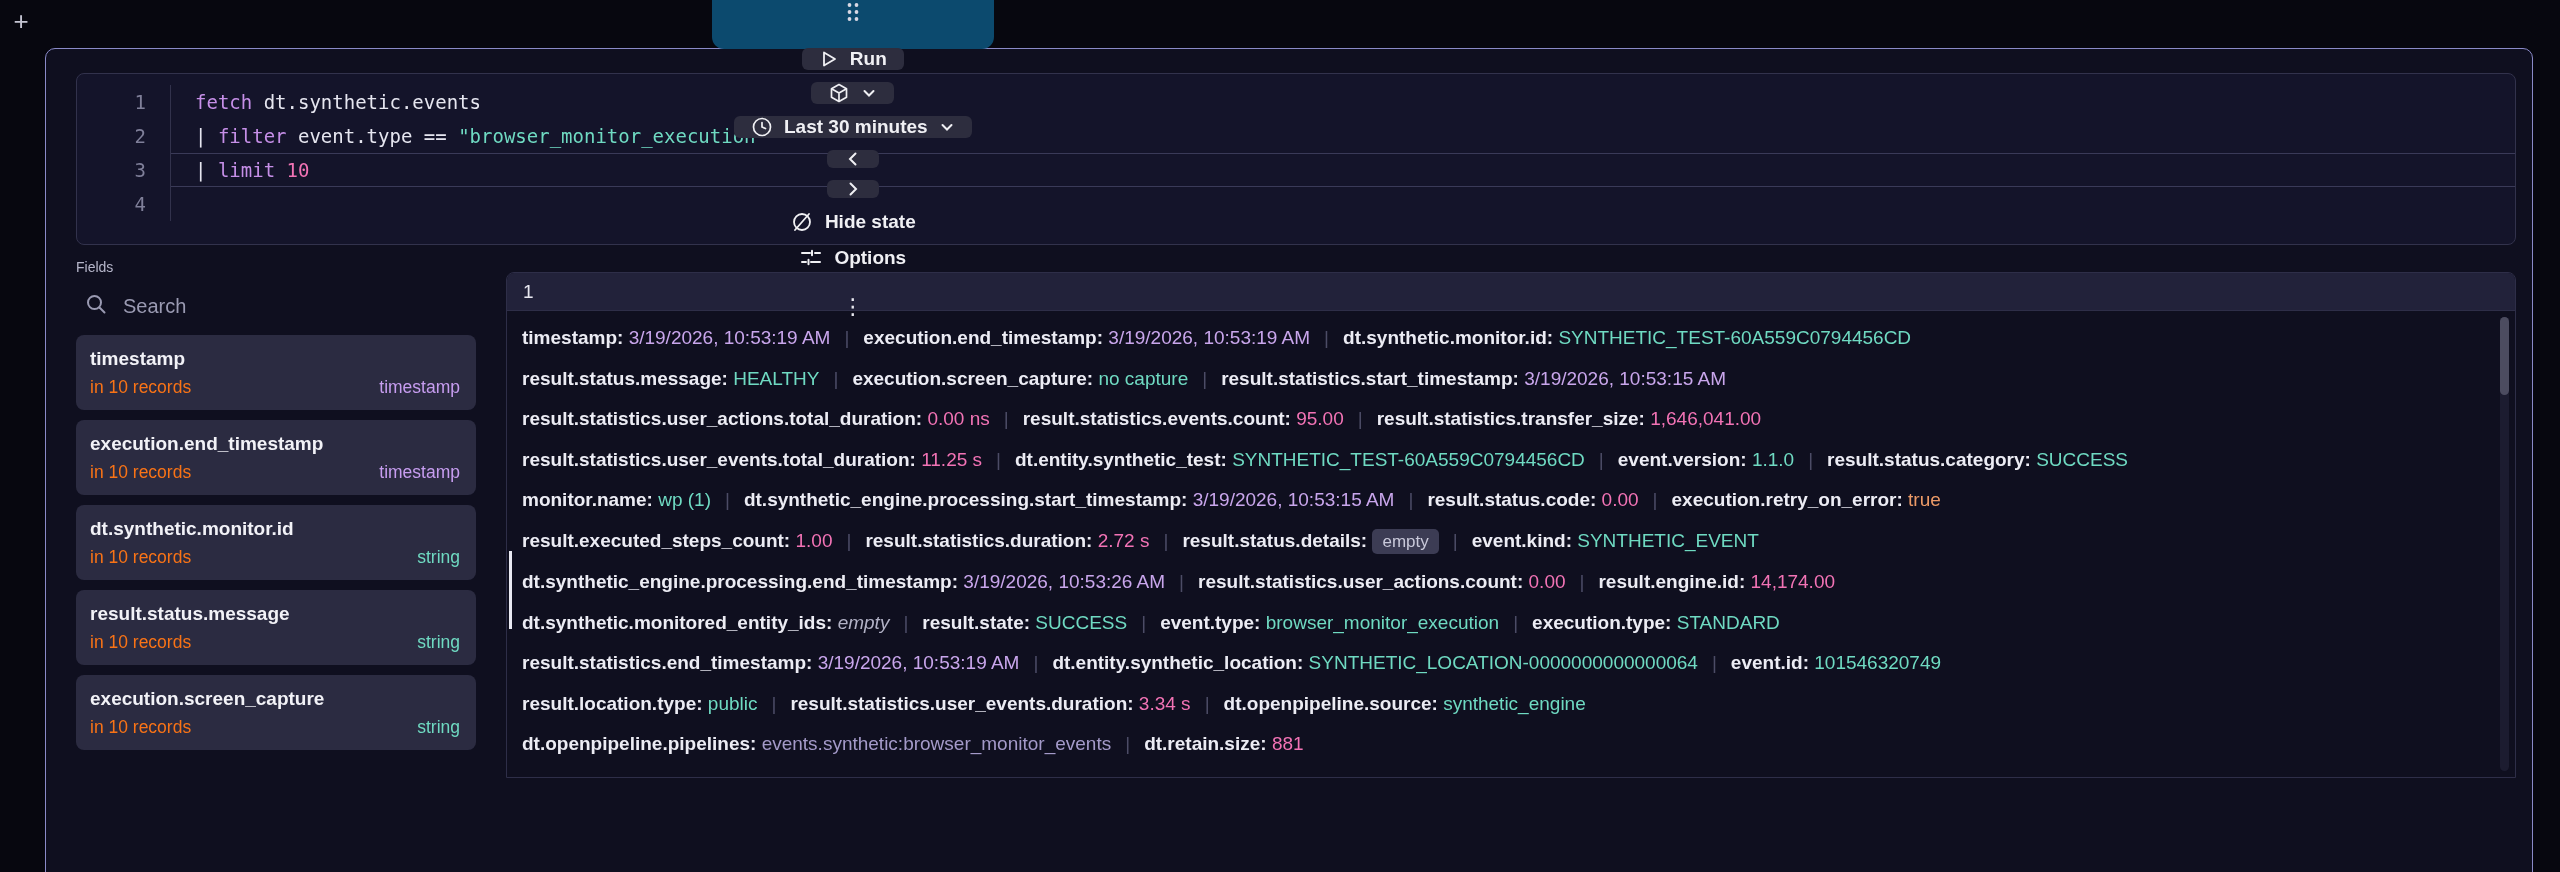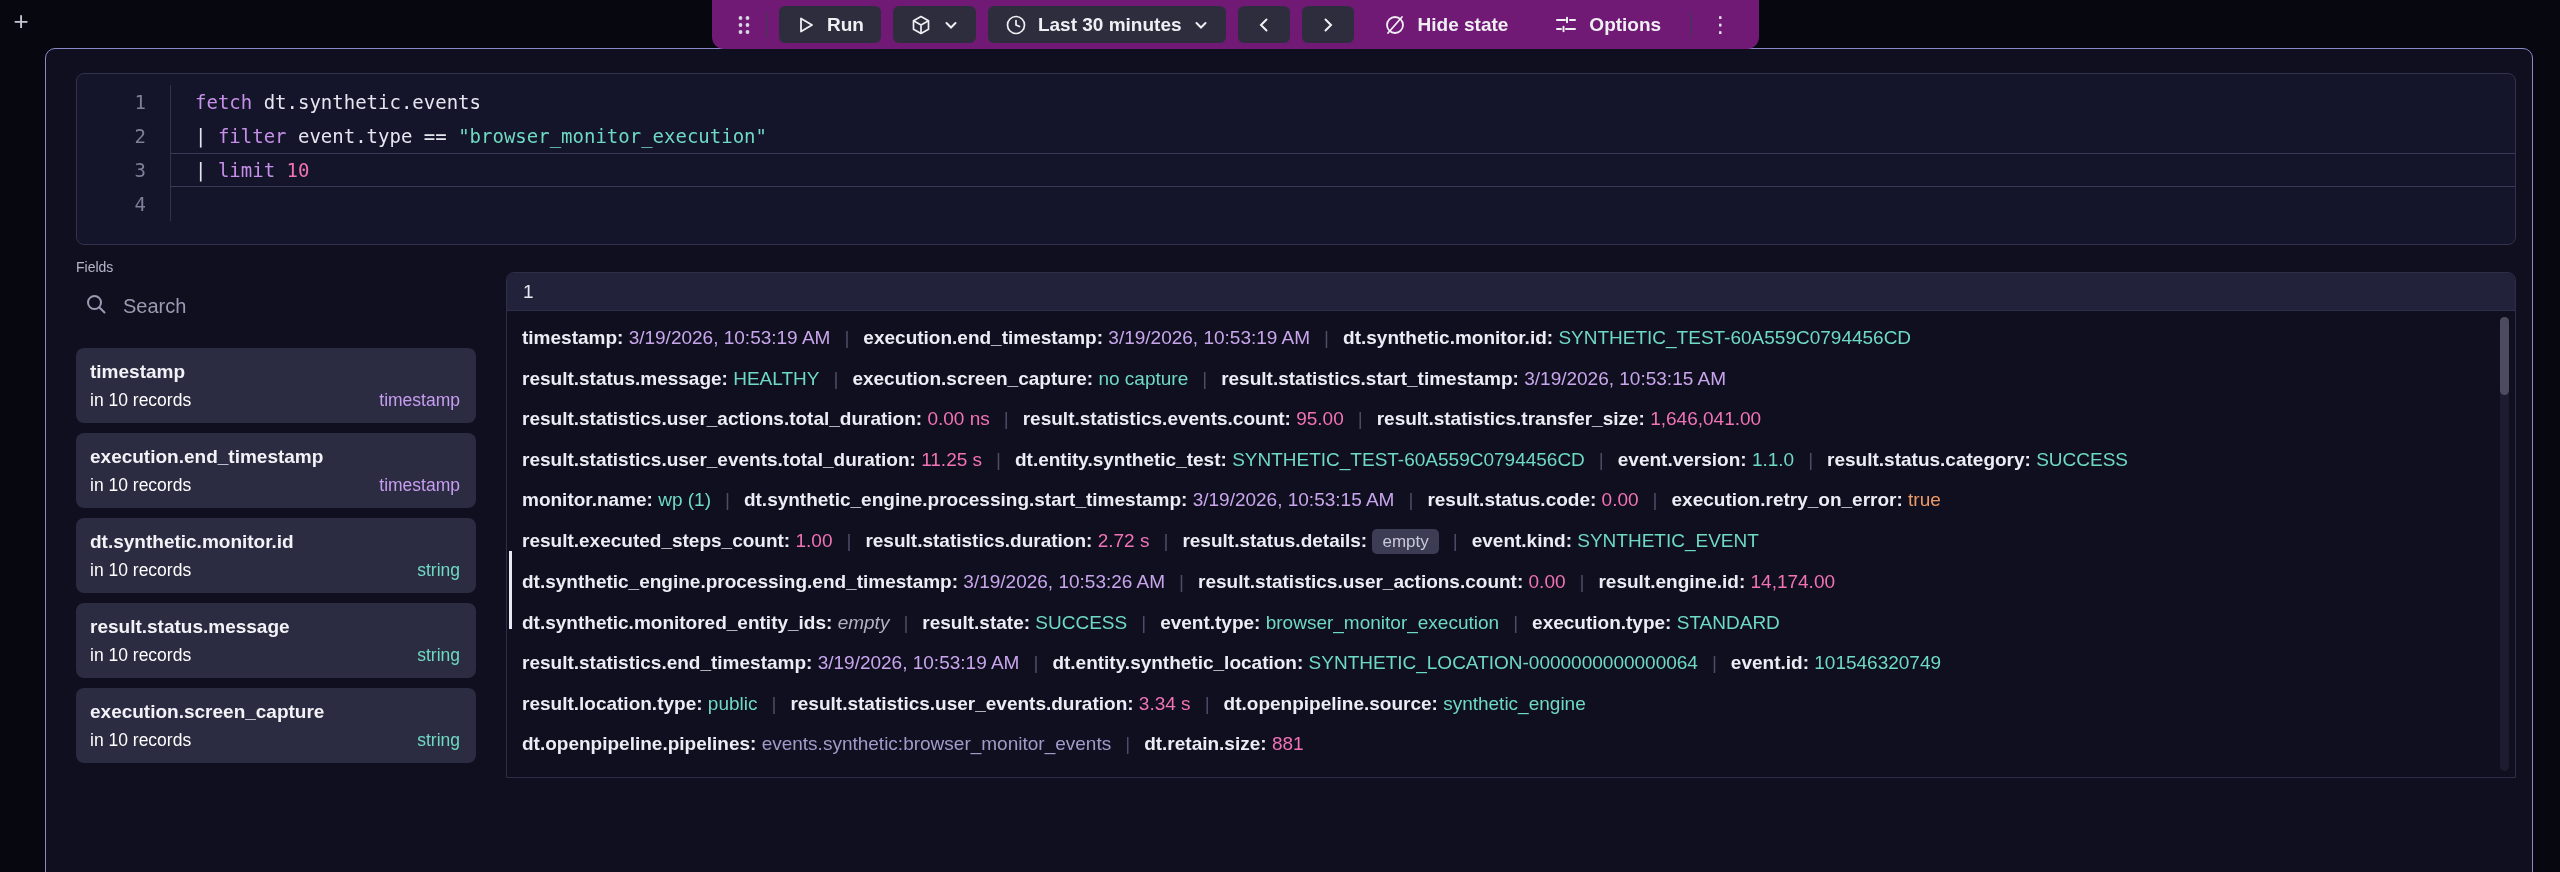--- a/index.html
+++ b/index.html
@@ -25,25 +25,26 @@
     position:absolute; left:45px; top:48px;
     width:2488px; height:900px;
     background:#0f0f1f;
     border:1px solid #8a8ac8;
     border-radius:10px;
   }
 
   
   .toolbar {
     position:absolute; left:712px; top:0; height:49px;
-    background:#701a75;
+    background:#0c4a6e;
     border-radius:0 0 12px 12px;
     display:flex; align-items:center; gap:12px;
     padding:0 22px;
     z-index:10;
+    flex-direction:column;
   }
   .tb-divider { width:1px; height:26px; background:#3a3a50; }
   .tb-btn {
     display:flex; align-items:center; gap:11px;
     background:#2d2d3e; border:none; border-radius:6px;
     height:37px; padding:0 17px;
     color:#f0f0f4; font-size:19px; font-weight:600;
     font-family:"Liberation Sans",sans-serif; cursor:pointer; white-space:nowrap;
   }
   .tb-btn.flat { background:transparent; }
@@ -98,37 +99,37 @@
   .main-area {
     margin:14px 16px 0 30px;
     display:flex; gap:30px; align-items:flex-start;
   }
   .panel-label { color:#b6b6ca; font-size:14px; }
 
   
   .fields-col { width:400px; flex:0 0 400px; }
   .search-row {
     display:flex; align-items:center; gap:15px;
-    padding:17px 8px 28px 8px;
+    padding:17px 8px 15px 8px;
     color:#9a9ab2;
   }
   .search-input {
     background:transparent; border:none; outline:none;
     color:#c6c6d6; font-size:20px; width:300px;
     font-family:"Liberation Sans",sans-serif;
   }
   .search-input::placeholder { color:#9a9ab2; }
   .field-card {
     background:#2b2b41; border-radius:8px;
     padding:13px 16px 12px 14px; margin-bottom:10px;
     cursor:pointer;
   }
   .field-name { color:#f2f2f7; font-weight:700; font-size:19px; }
   .field-meta { display:flex; justify-content:space-between; margin-top:7px; font-size:17.5px; }
-  .field-occ { color:#ffffff; }
+  .field-occ { color:#f97316; }
   .type-timestamp { color:#c79df0; }
   .type-string { color:#6fdac2; }
 
   
   .records-col { flex:1; min-width:0; }
   .records-box {
     margin-top:13px;
     border:1px solid #2e2e48;
     border-radius:8px 8px 0 0;
     position:relative;

